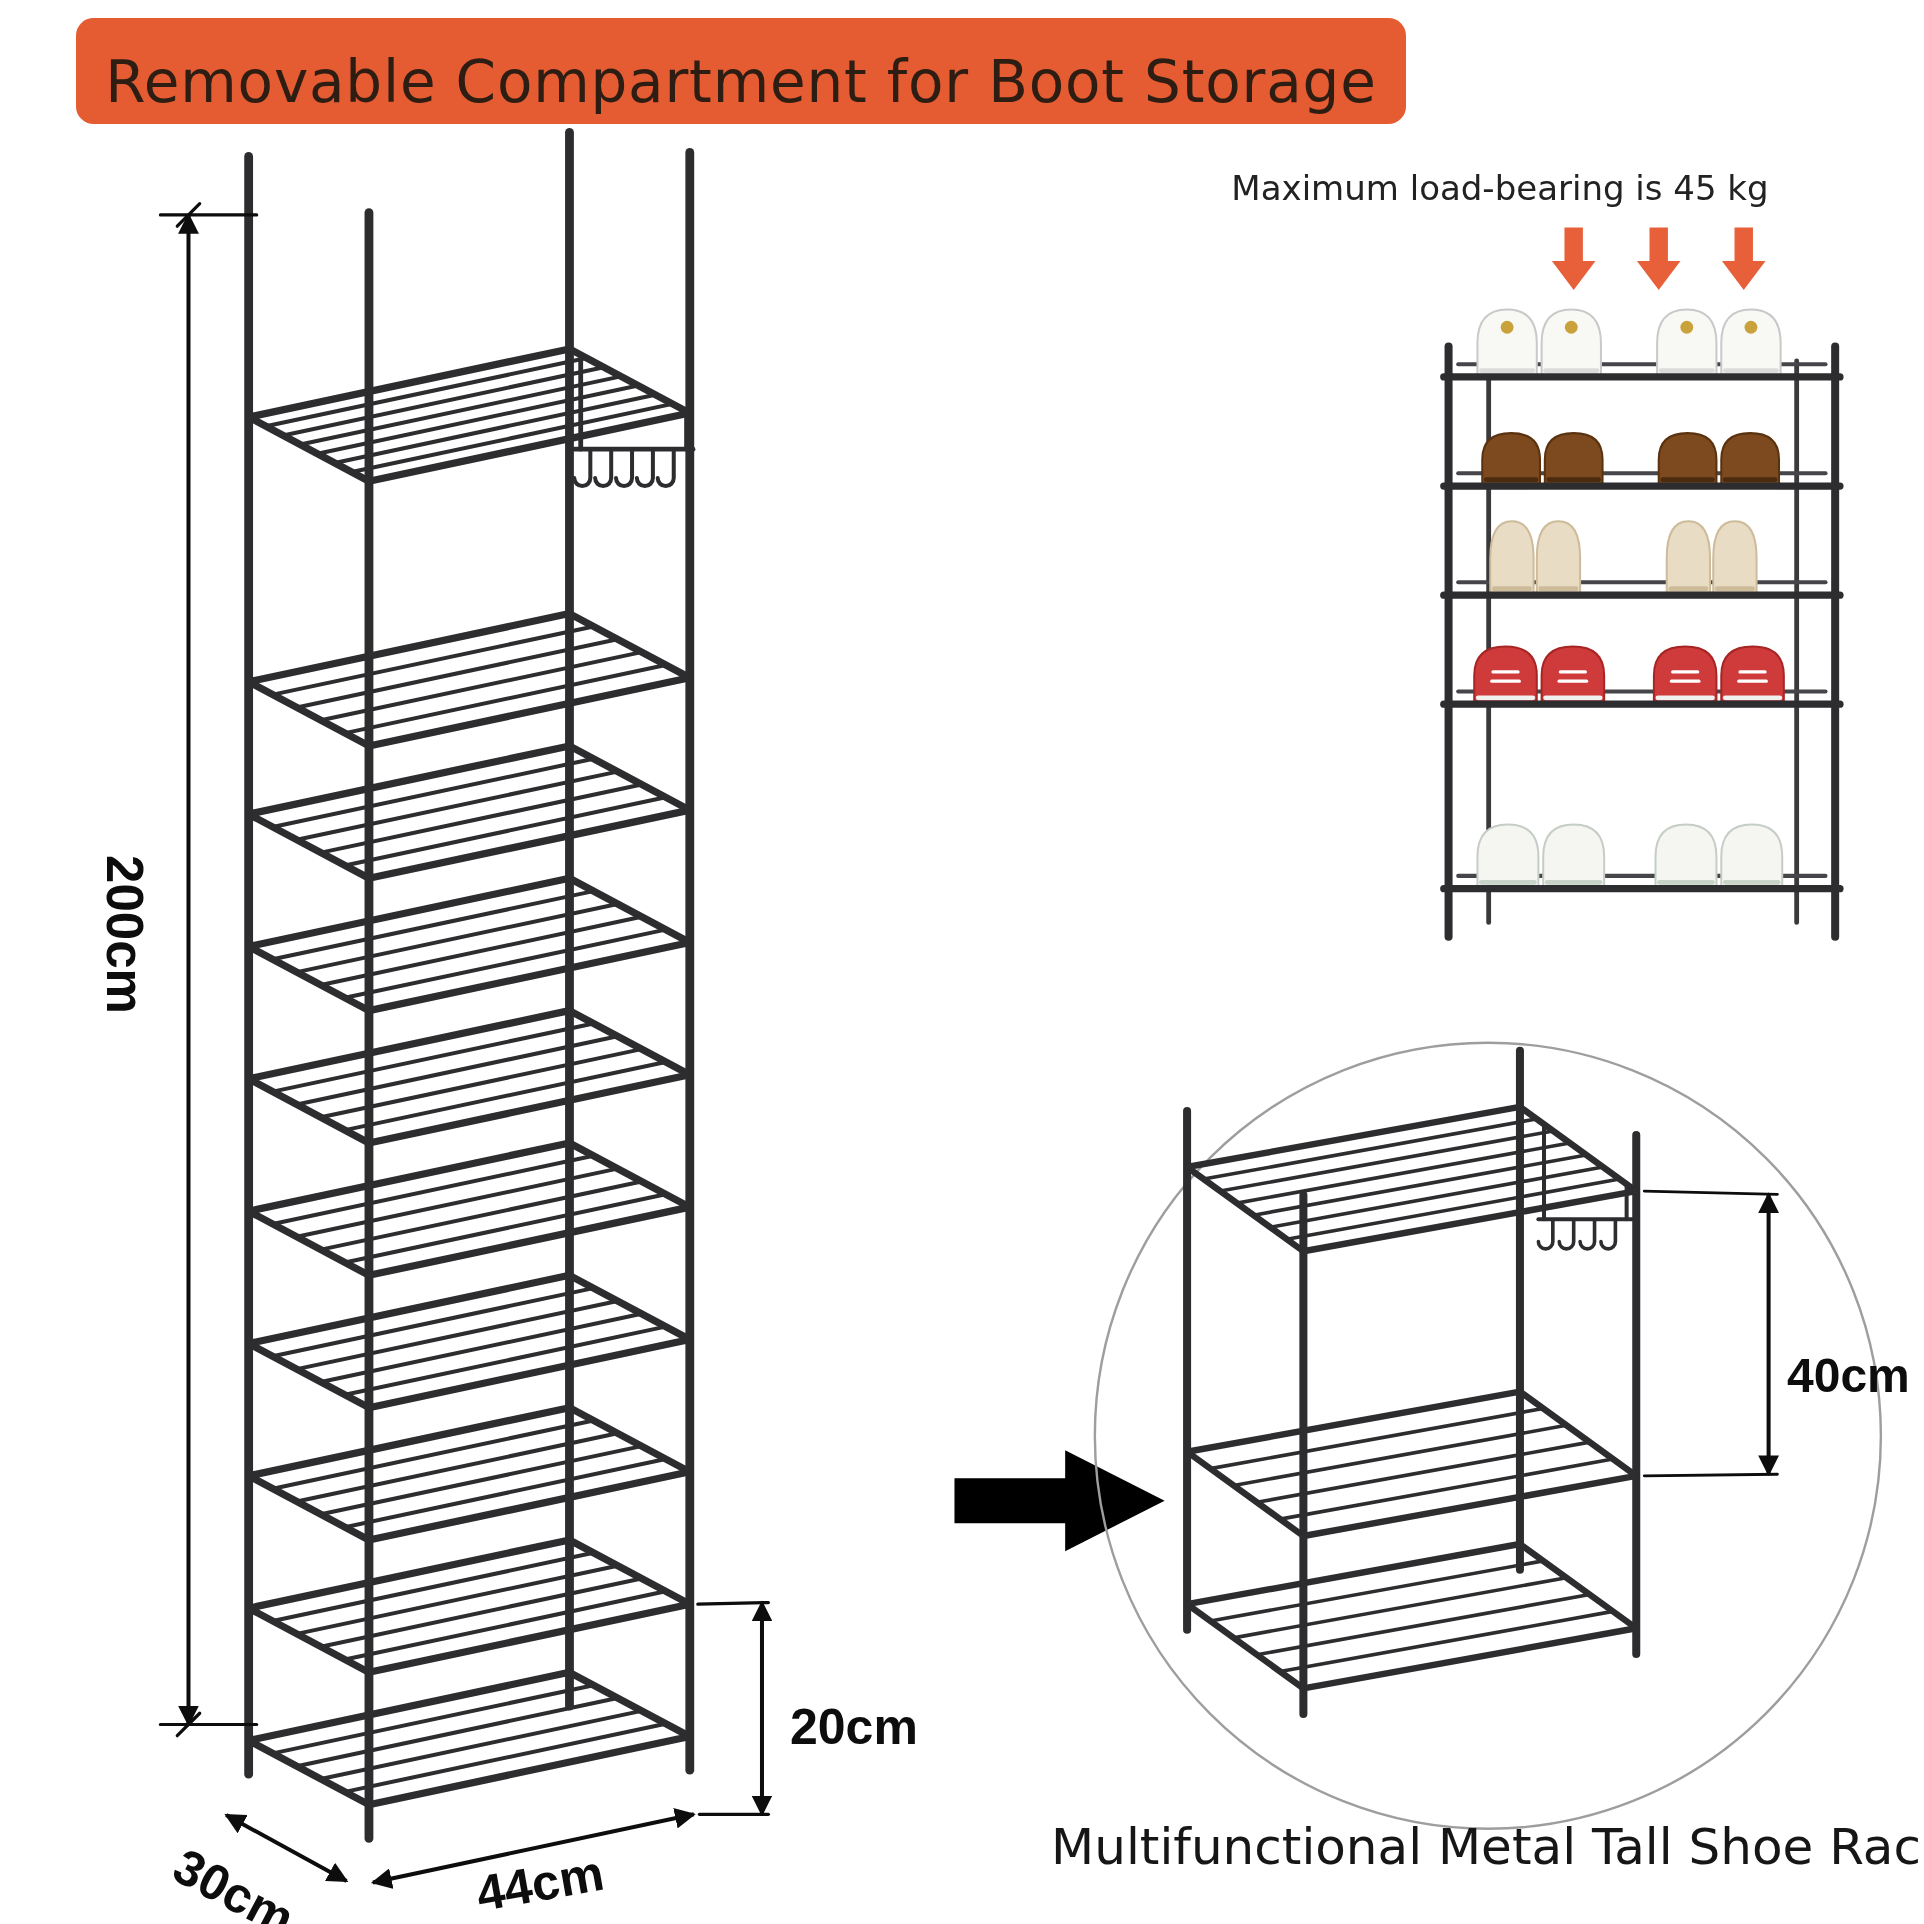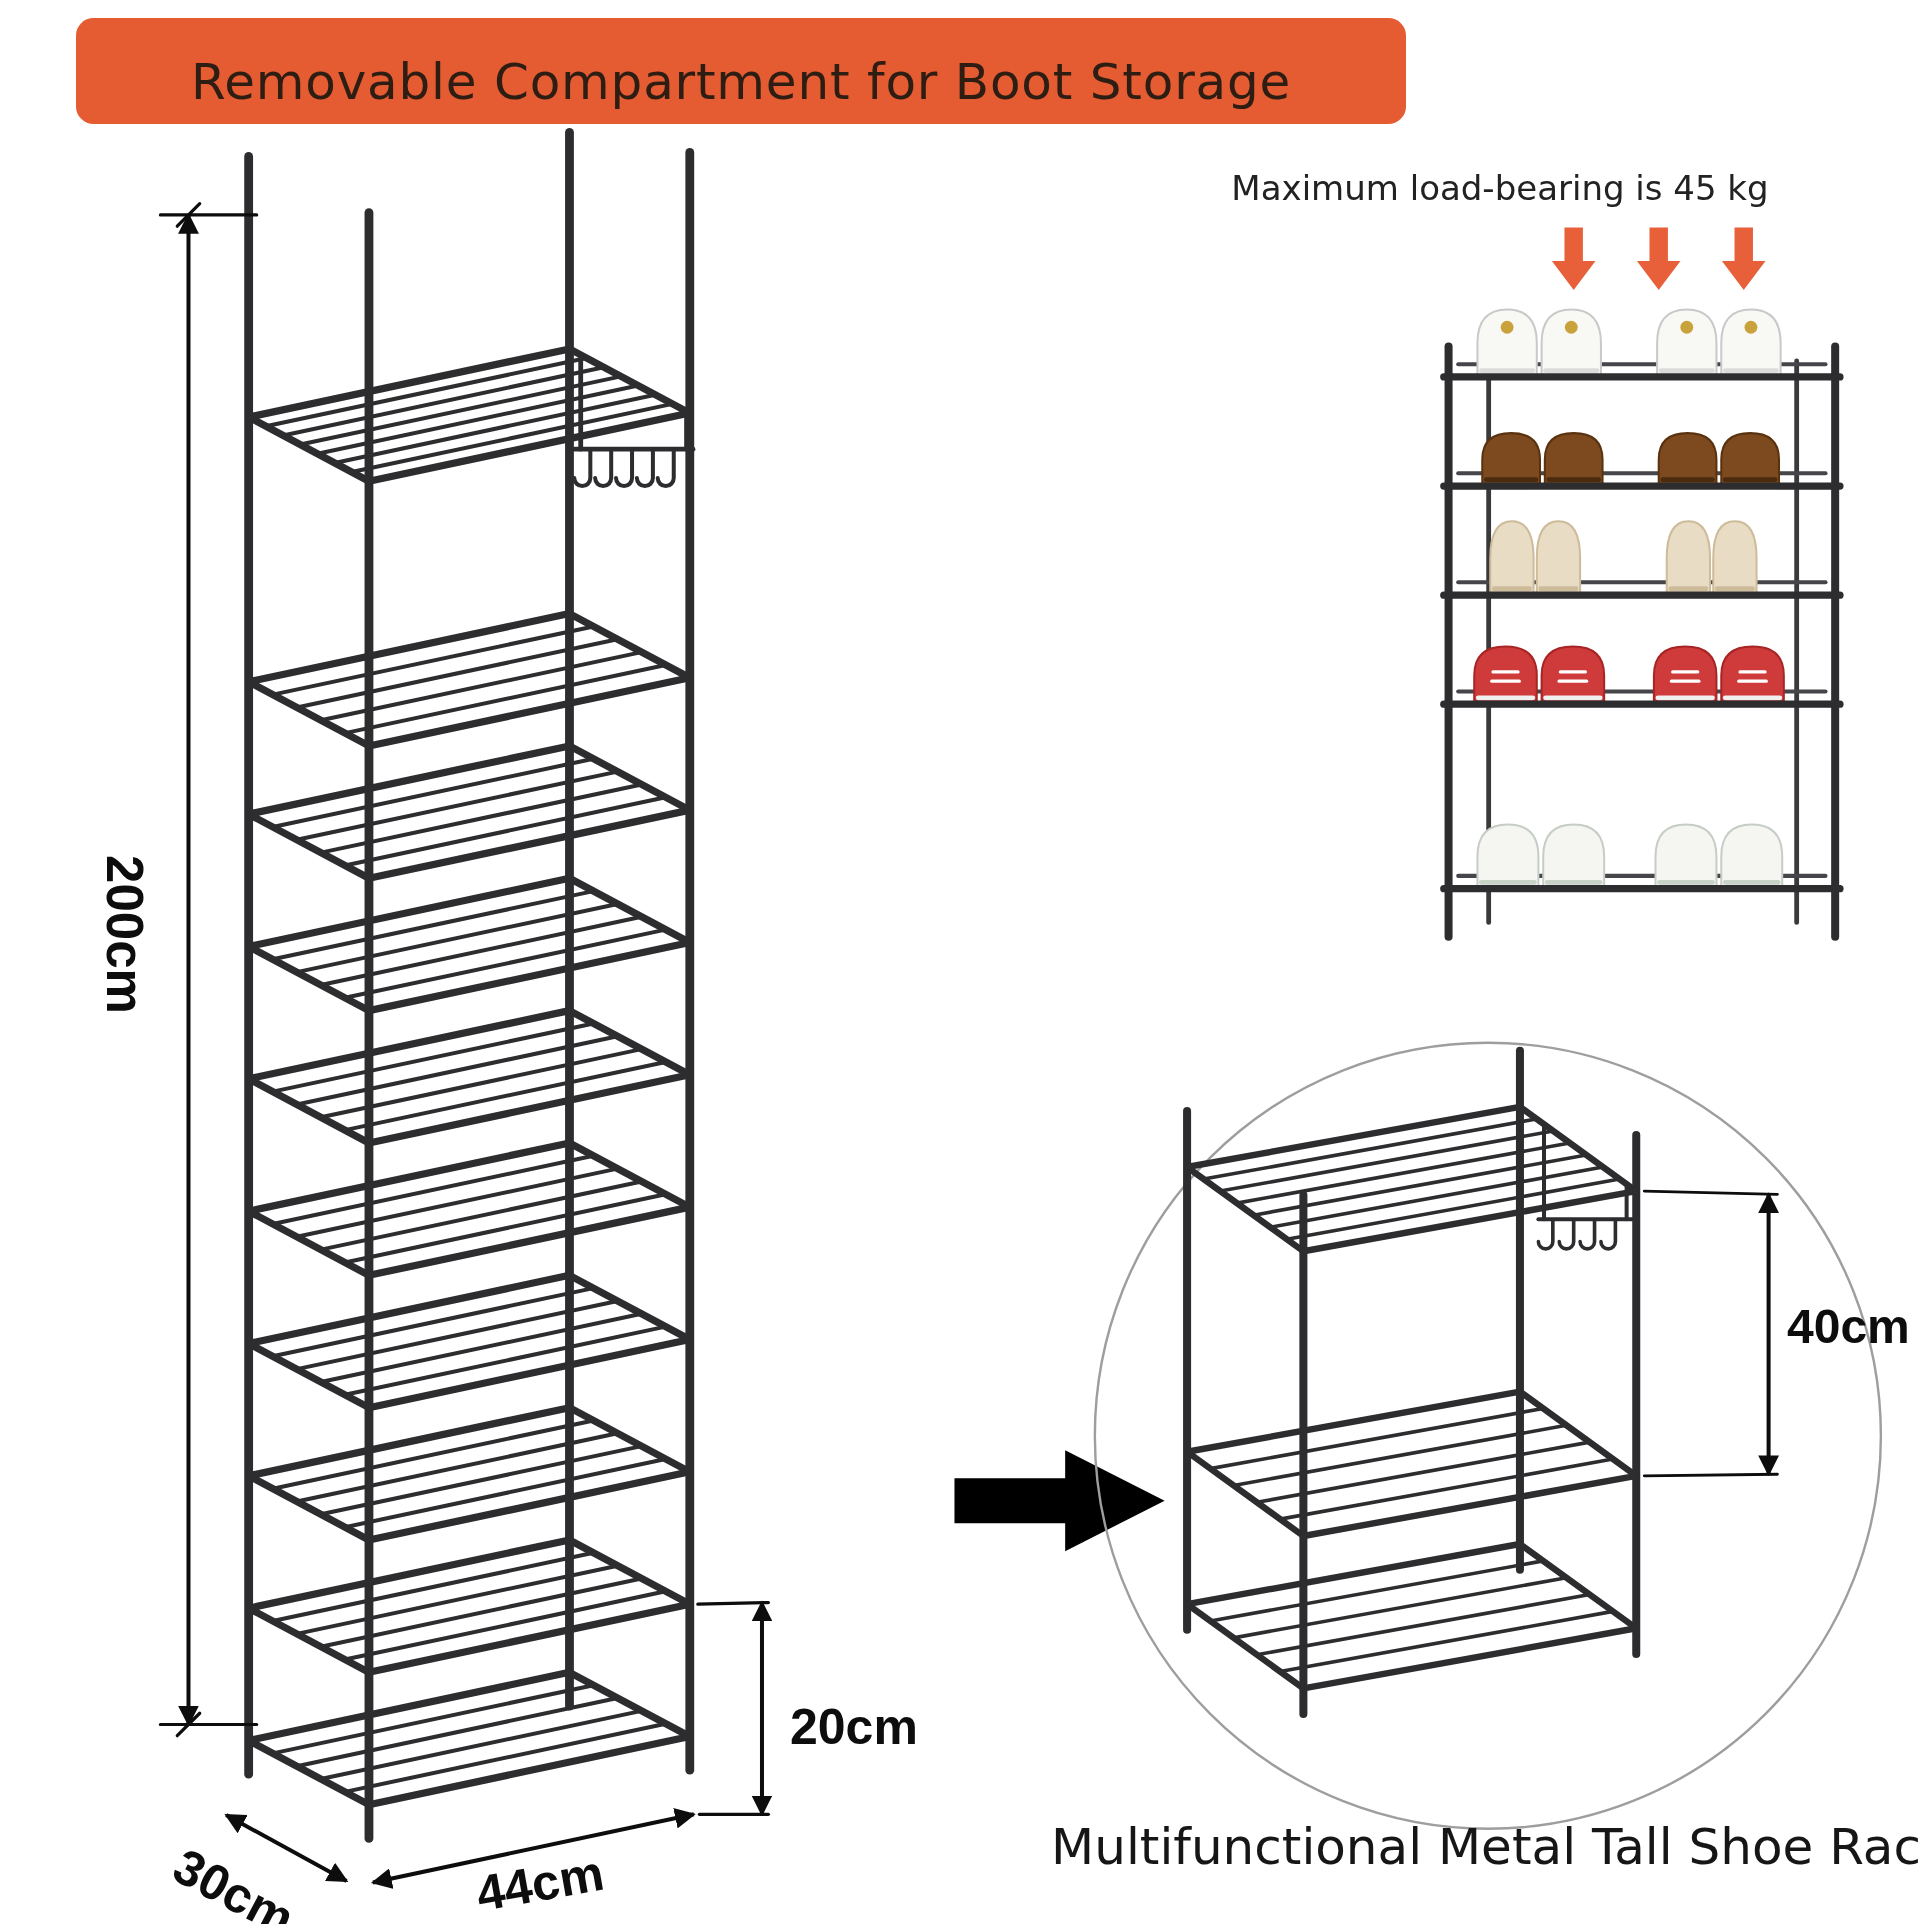--- a/index.html
+++ b/index.html
@@ -1,27 +1,27 @@
 <!DOCTYPE html>
 <html style="font-size:13px"><head>
 <meta charset="utf-8">
 <style>
   html,body{margin:0;padding:0;}
   body{width:1925px;height:1925px;position:relative;background:#ffffff;overflow:hidden;font-family:"DejaVu Sans",sans-serif;}
   #art{position:absolute;left:0;top:0;}
   .banner{position:absolute;left:76px;top:17.6px;width:1330px;height:106px;border-radius:17.6px;display:flex;align-items:center;justify-content:center;}
-  .banner-text{font-size:50px;letter-spacing:0.8px;white-space:nowrap;margin-top:22px;}
+  .banner-text{font-size:58px;letter-spacing:0.8px;white-space:nowrap;margin-top:22px;}
   .note{position:absolute;left:1091px;top:168px;width:818px;text-align:center;font-size:34px;color:#222;white-space:nowrap;}
   .caption{position:absolute;left:987px;top:1818px;width:1027px;text-align:center;font-size:50px;color:#161616;white-space:nowrap;}
   .dim{position:absolute;font-family:"Liberation Sans",sans-serif;font-weight:bold;color:#0d0d0d;white-space:nowrap;}
   .dim-200{left:32px;top:905px;width:184px;text-align:center;font-size:51px;transform:rotate(90deg);}
   .dim-30{left:191px;top:1837px;font-size:50px;transform:rotate(28deg);transform-origin:left top;}
   .dim-44{left:472px;top:1866px;font-size:50px;transform:rotate(-10deg);transform-origin:left top;}
   .dim-20{left:790px;top:1670px;font-size:50px;}
-  .dim-40{left:1787px;top:1299px;font-size:48px;}
+  .dim-40{left:1787px;top:1348px;font-size:48px;}
 </style>
 </head>
 <body>
 
 <div class="banner" style="background: rgb(229, 92, 51);">
   <span class="banner-text" style="color: rgb(46, 29, 18);">Removable Compartment for Boot Storage</span>
 </div>
 
 <svg id="art" width="1925" height="1925" viewBox="0 0 2400 2400">
     <defs>

